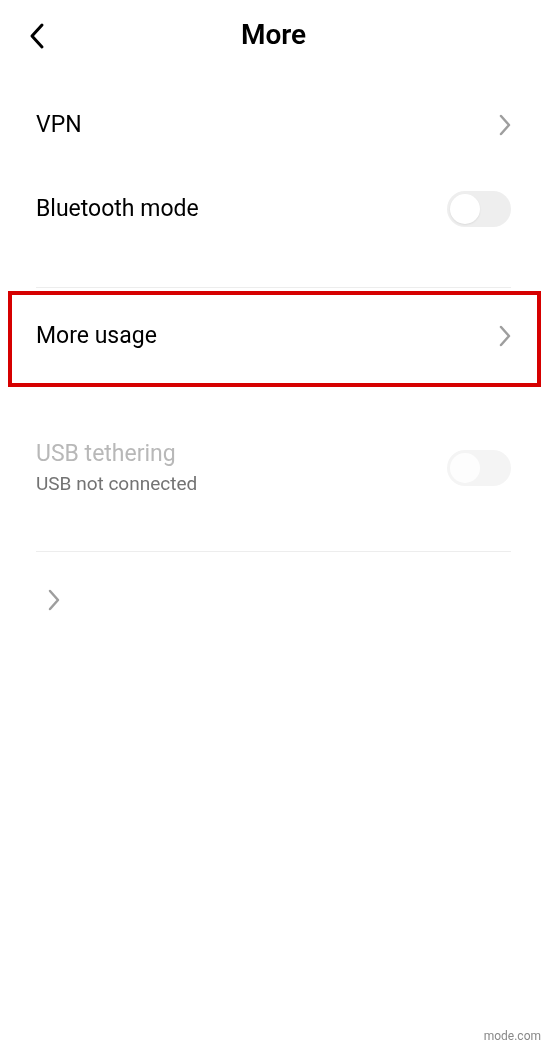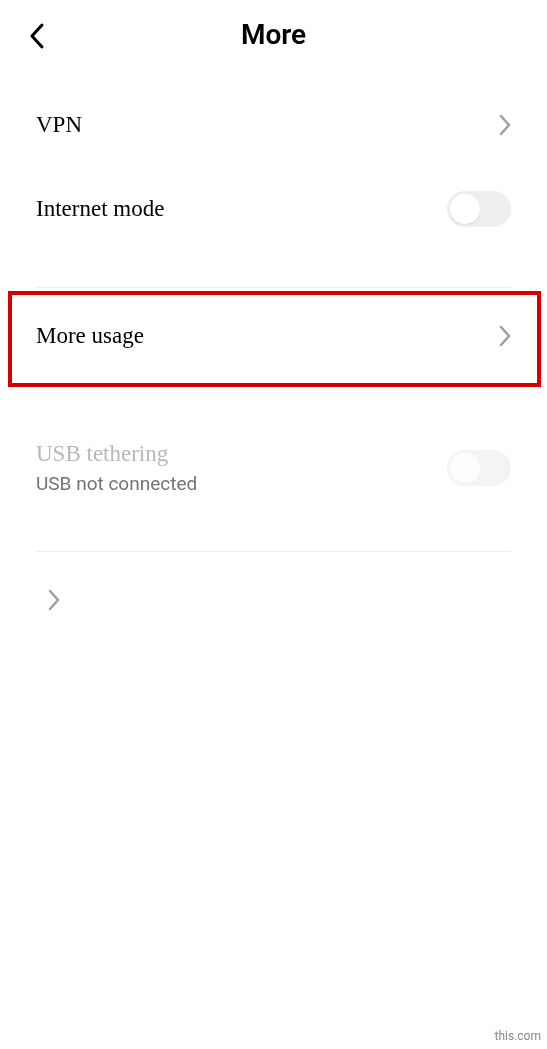--- a/index.html
+++ b/index.html
@@ -43,21 +43,20 @@
     .row-inner {
       flex: 1;
       display: flex;
       flex-direction: column;
       justify-content: center;
     }
     .row-label {
       font-size: 23px;
       color: #000;
       line-height: 1.3;
-      font-family: Liberation Serif, serif;
     }
     .row-label.muted { color: #b8b8b8; }
     .row-sub {
       font-size: 19px;
       color: #a8a8a8;
       line-height: 1.35;
       margin-top: 2px;
       max-width: 400px;
     }
     .row-sub.muted { color: #737373; }
@@ -129,21 +128,21 @@
     </div>
     <div class="chev">
       <svg viewBox="0 0 12 22">
           <polyline points="2,2 10,11 2,20" fill="none" stroke="#9e9e9e" stroke-width="2.5" stroke-linecap="round" stroke-linejoin="round"></polyline>
         </svg>
     </div>
   </div>
 
   <div class="row">
     <div class="row-inner">
-      <div class="row-label">Internet mode</div>
+      <div class="row-label">Bluetooth mode</div>
     </div>
     <div class="toggle"></div>
   </div>
 
   <div class="section-gap"></div>
   <div class="divider"></div>
 
   <div class="row" style="min-height:96px">
     <div class="row-inner">
       <div class="row-label">More usage</div>
@@ -175,13 +174,13 @@
     <div class="chev">
       <svg viewBox="0 0 12 22">
           <polyline points="2,2 10,11 2,20" fill="none" stroke="#9e9e9e" stroke-width="2.5" stroke-linecap="round" stroke-linejoin="round"></polyline>
         </svg>
     </div>
   </div>
 
 </div>
 
 <div class="highlight"></div>
-<div class="watermark">this.com</div>
+<div class="watermark">mode.com</div>
 
 </body></html>

